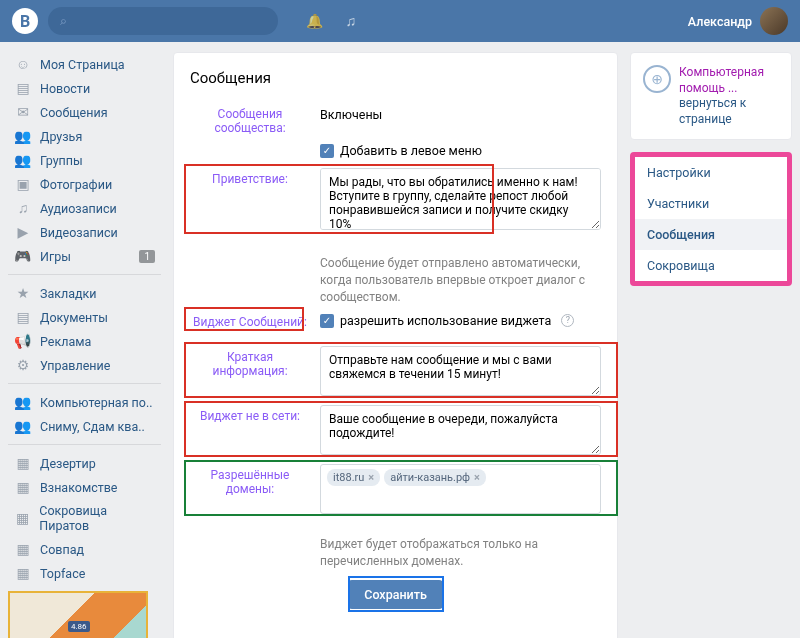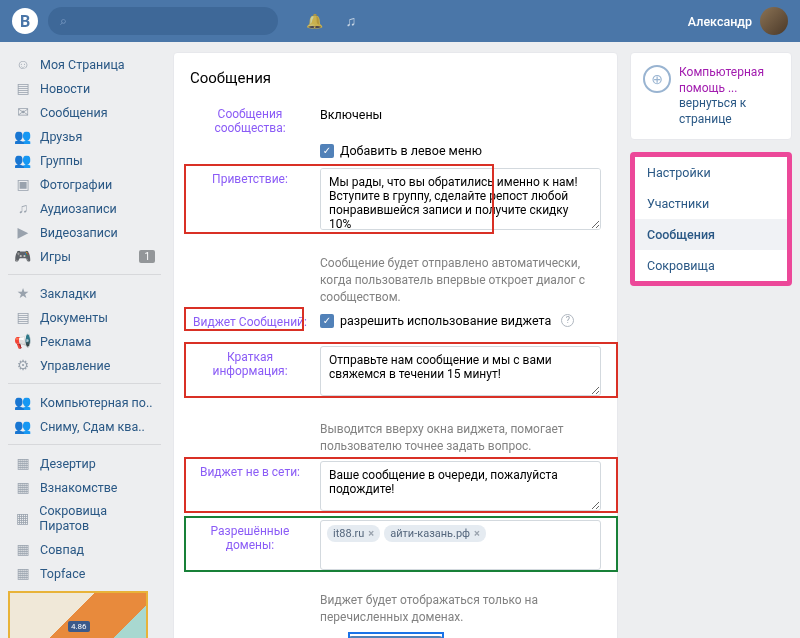--- a/index.html
+++ b/index.html
@@ -202,24 +202,20 @@
         <span>разрешить использование виджета</span>
         <span class="qm">?</span>
       </div>
     </div>
 
     <div class="form-row" style="margin-top:16px">
       <div class="hl red" style="left:-6px;top:-4px;width:434px;height:56px"></div>
       <div class="label">Краткая информация:</div>
       <div class="field"><textarea class="ta" id="brief-ta" style="height: 48px;">Отправьте нам сообщение и мы с вами свяжемся в течении 15 минут!</textarea></div>
     </div>
-    <div class="form-row">
-        <div class="label"></div>
-        <div class="field hint">Выводится вверху окна виджета, помогает пользователю точнее задать вопрос.</div>
-      </div>
 
     <div class="form-row" style="margin-top:6px">
       <div class="hl red" style="left:-6px;top:-4px;width:434px;height:56px"></div>
       <div class="label">Виджет не в сети:</div>
       <div class="field"><textarea class="ta" id="offline-ta" style="height: 48px;">Ваше сообщение в очереди, пожалуйста подождите!</textarea></div>
     </div>
 
     <div class="form-row" style="margin-top:6px">
       <div class="hl green" style="left:-6px;top:-4px;width:434px;height:56px"></div>
       <div class="label">Разрешённые домены:</div>

